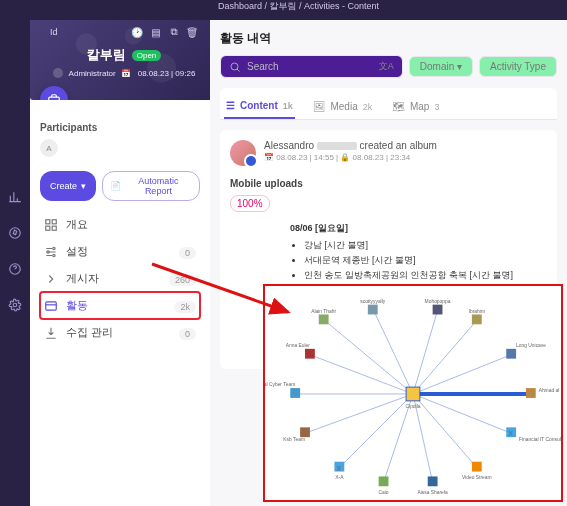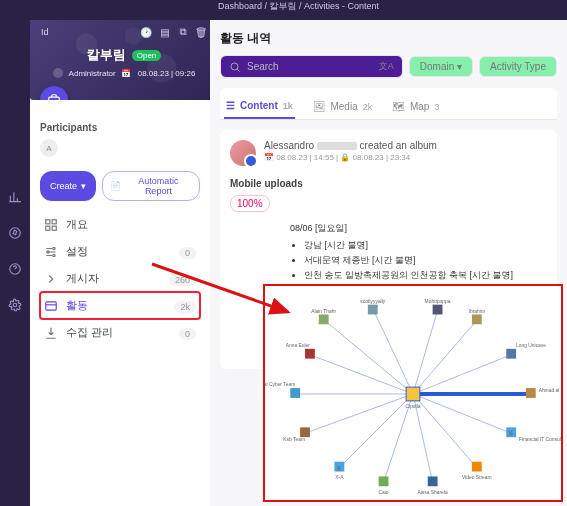--- a/index.html
+++ b/index.html
@@ -1,21 +1,21 @@
 <!DOCTYPE html>
 <html><head>
 <meta charset="utf-8">
 <style>
   * { box-sizing: border-box; margin: 0; padding: 0; font-family: -apple-system, BlinkMacSystemFont, "Segoe UI", Arial, sans-serif; }
   body { background: #fff; width: 567px; height: 506px; overflow: hidden; position: relative; }
   .app { position: absolute; left: 0; top: 0; width: 567px; height: 506px; background:#fff; }
   .railbar { position:absolute; left:0; top:0; width:30px; height:506px; background:#2a2244; display:flex; flex-direction:column; align-items:center; padding-top:190px; gap:22px; }
   .railbar .r-ic { width:14px; height:14px; color:#9a8fc7; }
   .topbar { position:absolute; left:30px; top:0; right:0; height:20px; background:#2a2244; color:#cfc6ea; font-size:9px; display:flex; justify-content:center; }
-  .hero { position:absolute; left:30px; top:20px; width:188px; height:80px; background:linear-gradient(135deg,#4a3f78,#2e2553); border-bottom-left-radius:3px; padding:6px 11px; color:#fff; }
+  .hero { position:absolute; left:30px; top:20px; width:188px; height:80px; background:linear-gradient(135deg,#4a3f78,#2e2553); border-bottom-left-radius:3px; padding:6px 20px; color:#fff; }
   .hero::before { content:""; position:absolute; inset:0; background:
     radial-gradient(circle at 30% 30%, rgba(255,255,255,.06) 0 10px, transparent 11px),
     radial-gradient(circle at 70% 60%, rgba(255,255,255,.06) 0 14px, transparent 15px),
     radial-gradient(circle at 55% 20%, rgba(255,255,255,.05) 0 8px, transparent 9px);
   }
   .hero .row1 { position:relative; display:flex; align-items:center; gap:6px; }
   .id-lbl { font-size:9px; color:#d8d2ef; }
   .id-icons { margin-left:auto; display:flex; gap:6px; }
   .id-icons span { width:12px; height:12px; display:inline-flex; align-items:center; justify-content:center; color:#d8d2ef; font-size:10px;}
   .hero h2 { position:relative; font-size:13px; font-weight:600; margin-top:8px; display:flex; align-items:center; justify-content:center; gap:6px;}
@@ -49,21 +49,21 @@
   .feed { background:#fff; border-radius:6px; padding:10px; font-size:10px; color:#444;}
   .feed-head { display:flex; gap:8px;}
   .av { width:26px; height:26px; border-radius:50%; background:linear-gradient(135deg,#e9a,#c76); position:relative;}
   .av::after{content:"";position:absolute;right:-2px;bottom:-2px;width:10px;height:10px;border-radius:50%;background:#3458d6;border:2px solid #fff;}
   .feed-line1 { font-size:10px; color:#555;}
   .feed-line1 .redact { display:inline-block; width:40px; height:8px; background:#ddd; border-radius:2px; vertical-align:middle;}
   .feed-line2 { font-size:8px; color:#999; margin-top:2px;}
   .album-t { margin-top:12px; font-size:10px; font-weight:600;}
   .pct { display:inline-block; margin-top:6px; border:1px solid #f3c6c6; color:#e06; font-size:10px; padding:2px 6px; border-radius:8px;}
   .schedule { margin:10px 0 0 60px; font-size:9px; color:#333;}
-  .schedule .date { font-weight:400; margin-bottom:4px;}
+  .schedule .date { font-weight:700; margin-bottom:4px;}
   .schedule ul { list-style:disc; padding-left:14px;}
   .schedule li { margin:2px 0;}
   
   .arrow { position:absolute; left:148px; top:258px; width:150px; height:60px; pointer-events:none; z-index:10;}
   
   .inset { position:absolute; right:4px; bottom:4px; width:300px; height:218px; background:#fff; border:2px solid #d11; z-index:9; }
   .inset svg { width:100%; height:100%; }
   .inset text { fill:#666; }
 </style>
 </head>

